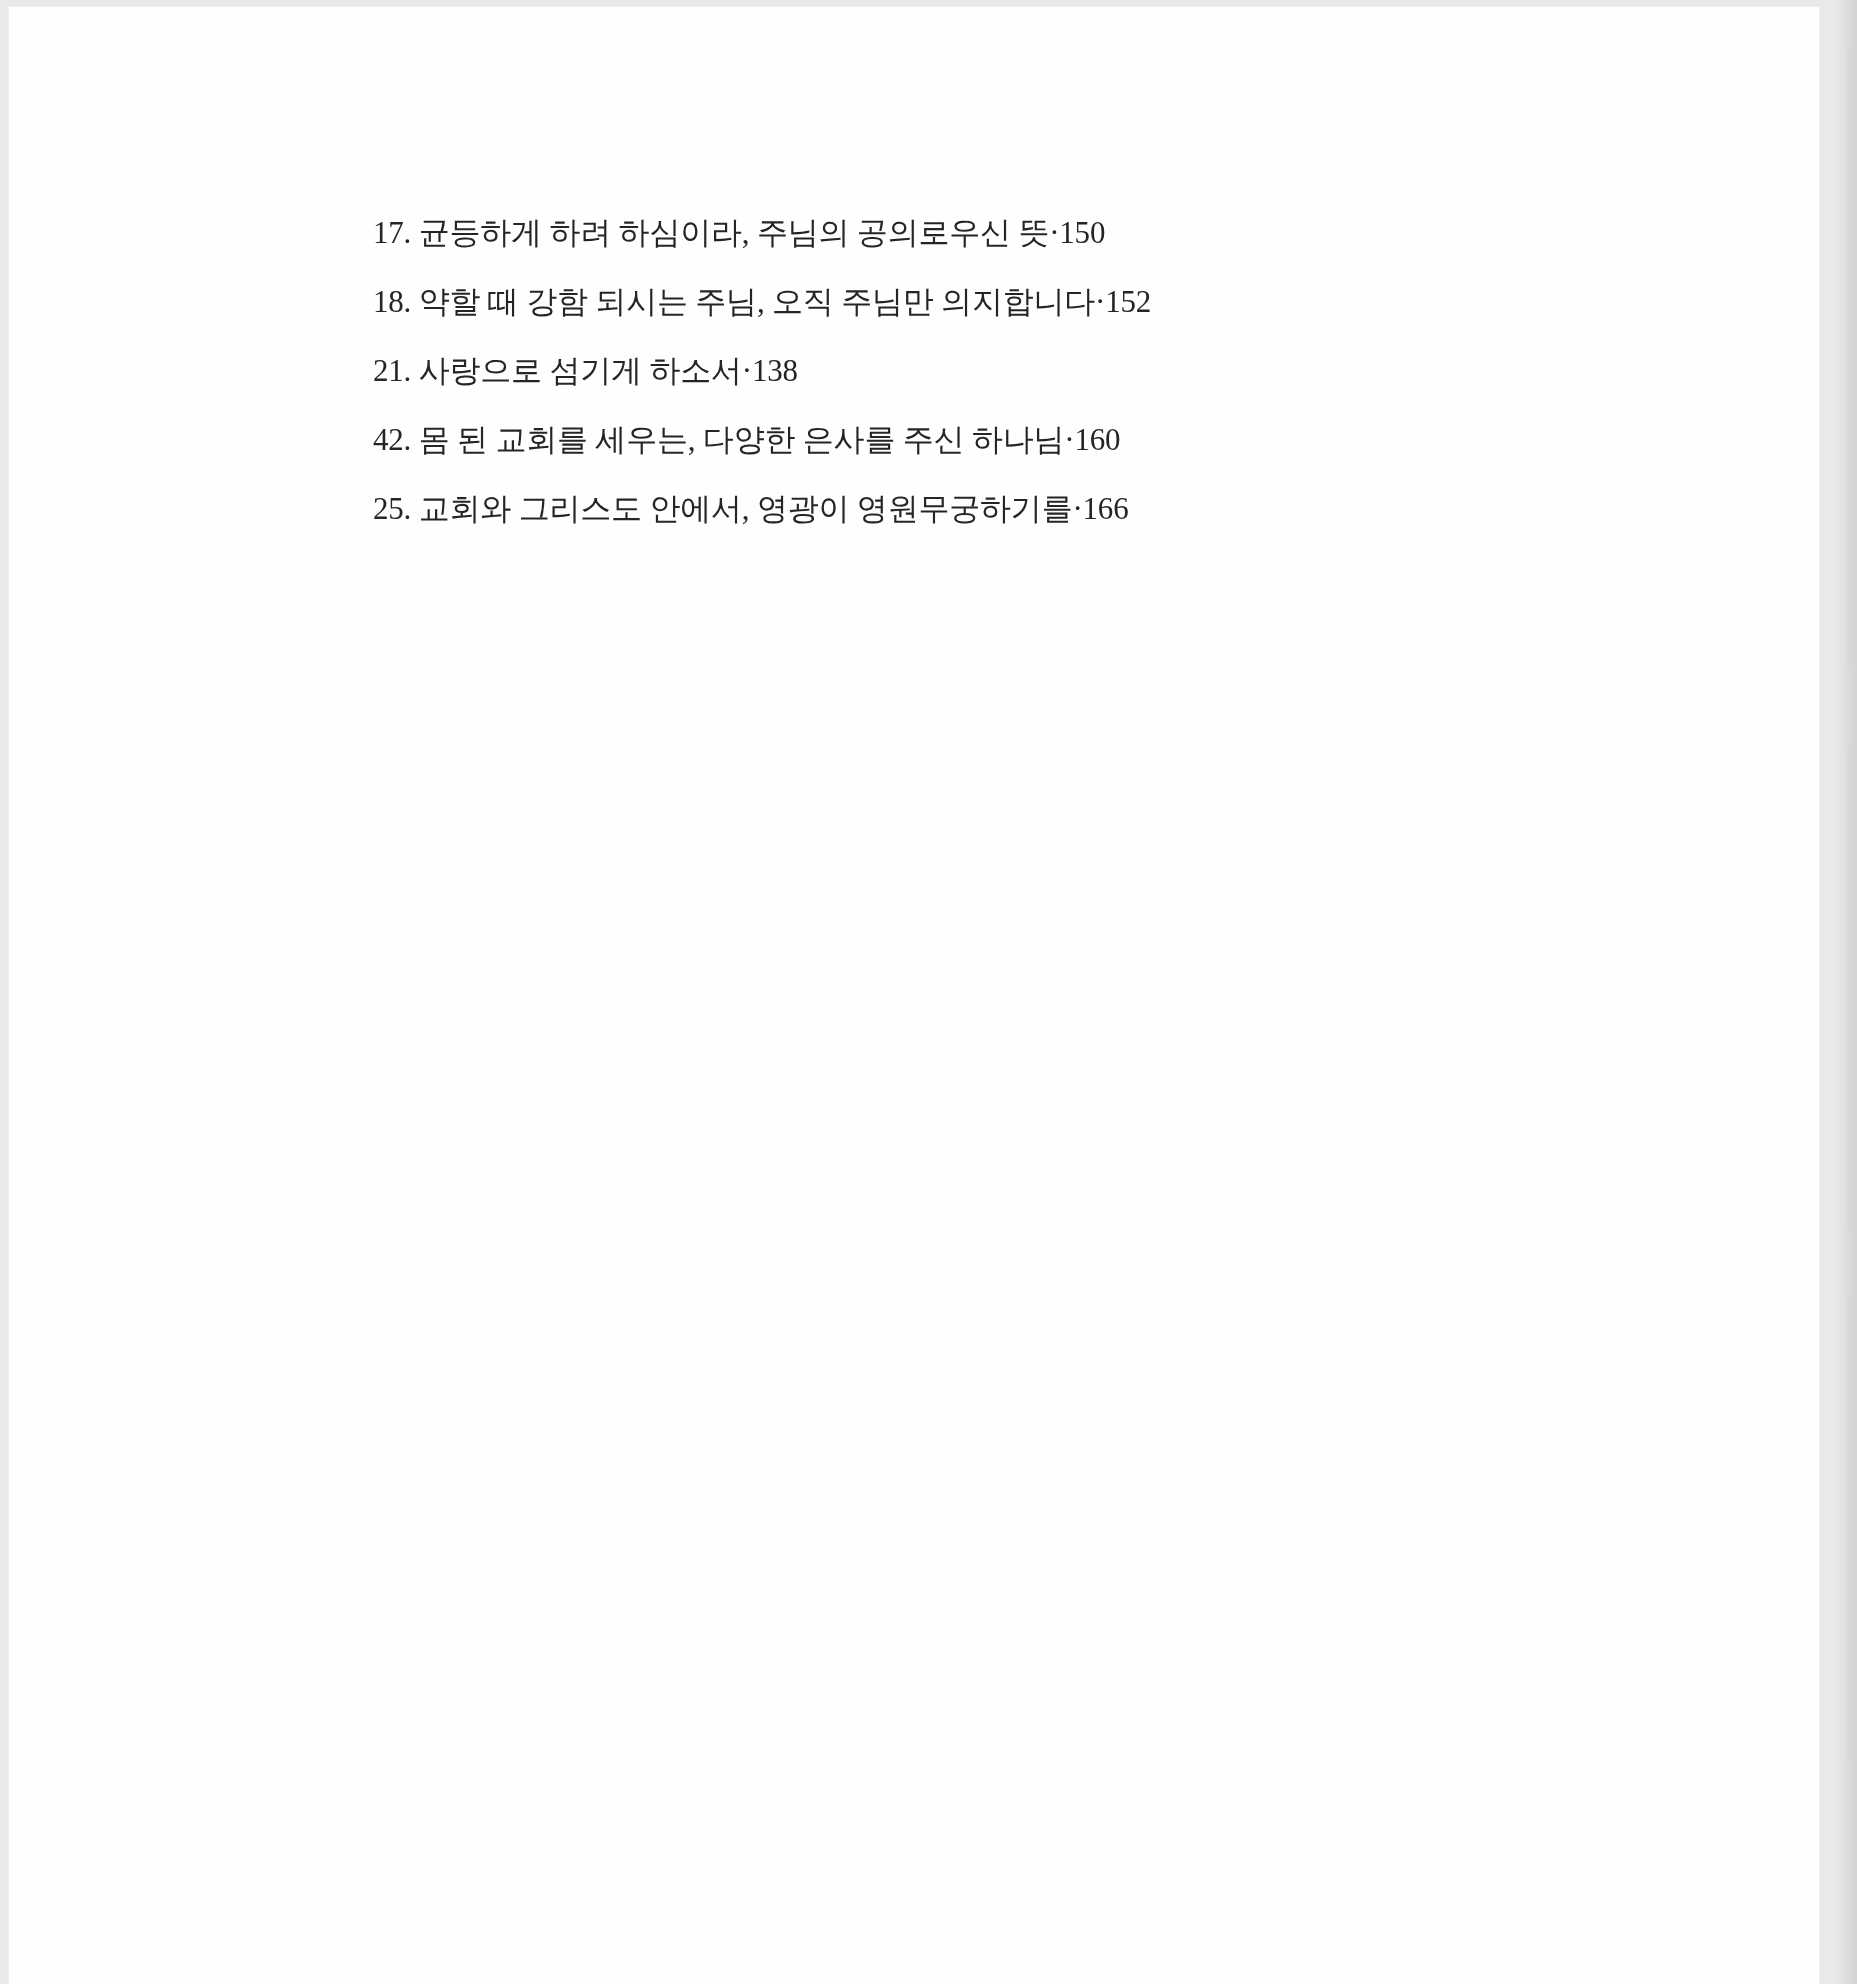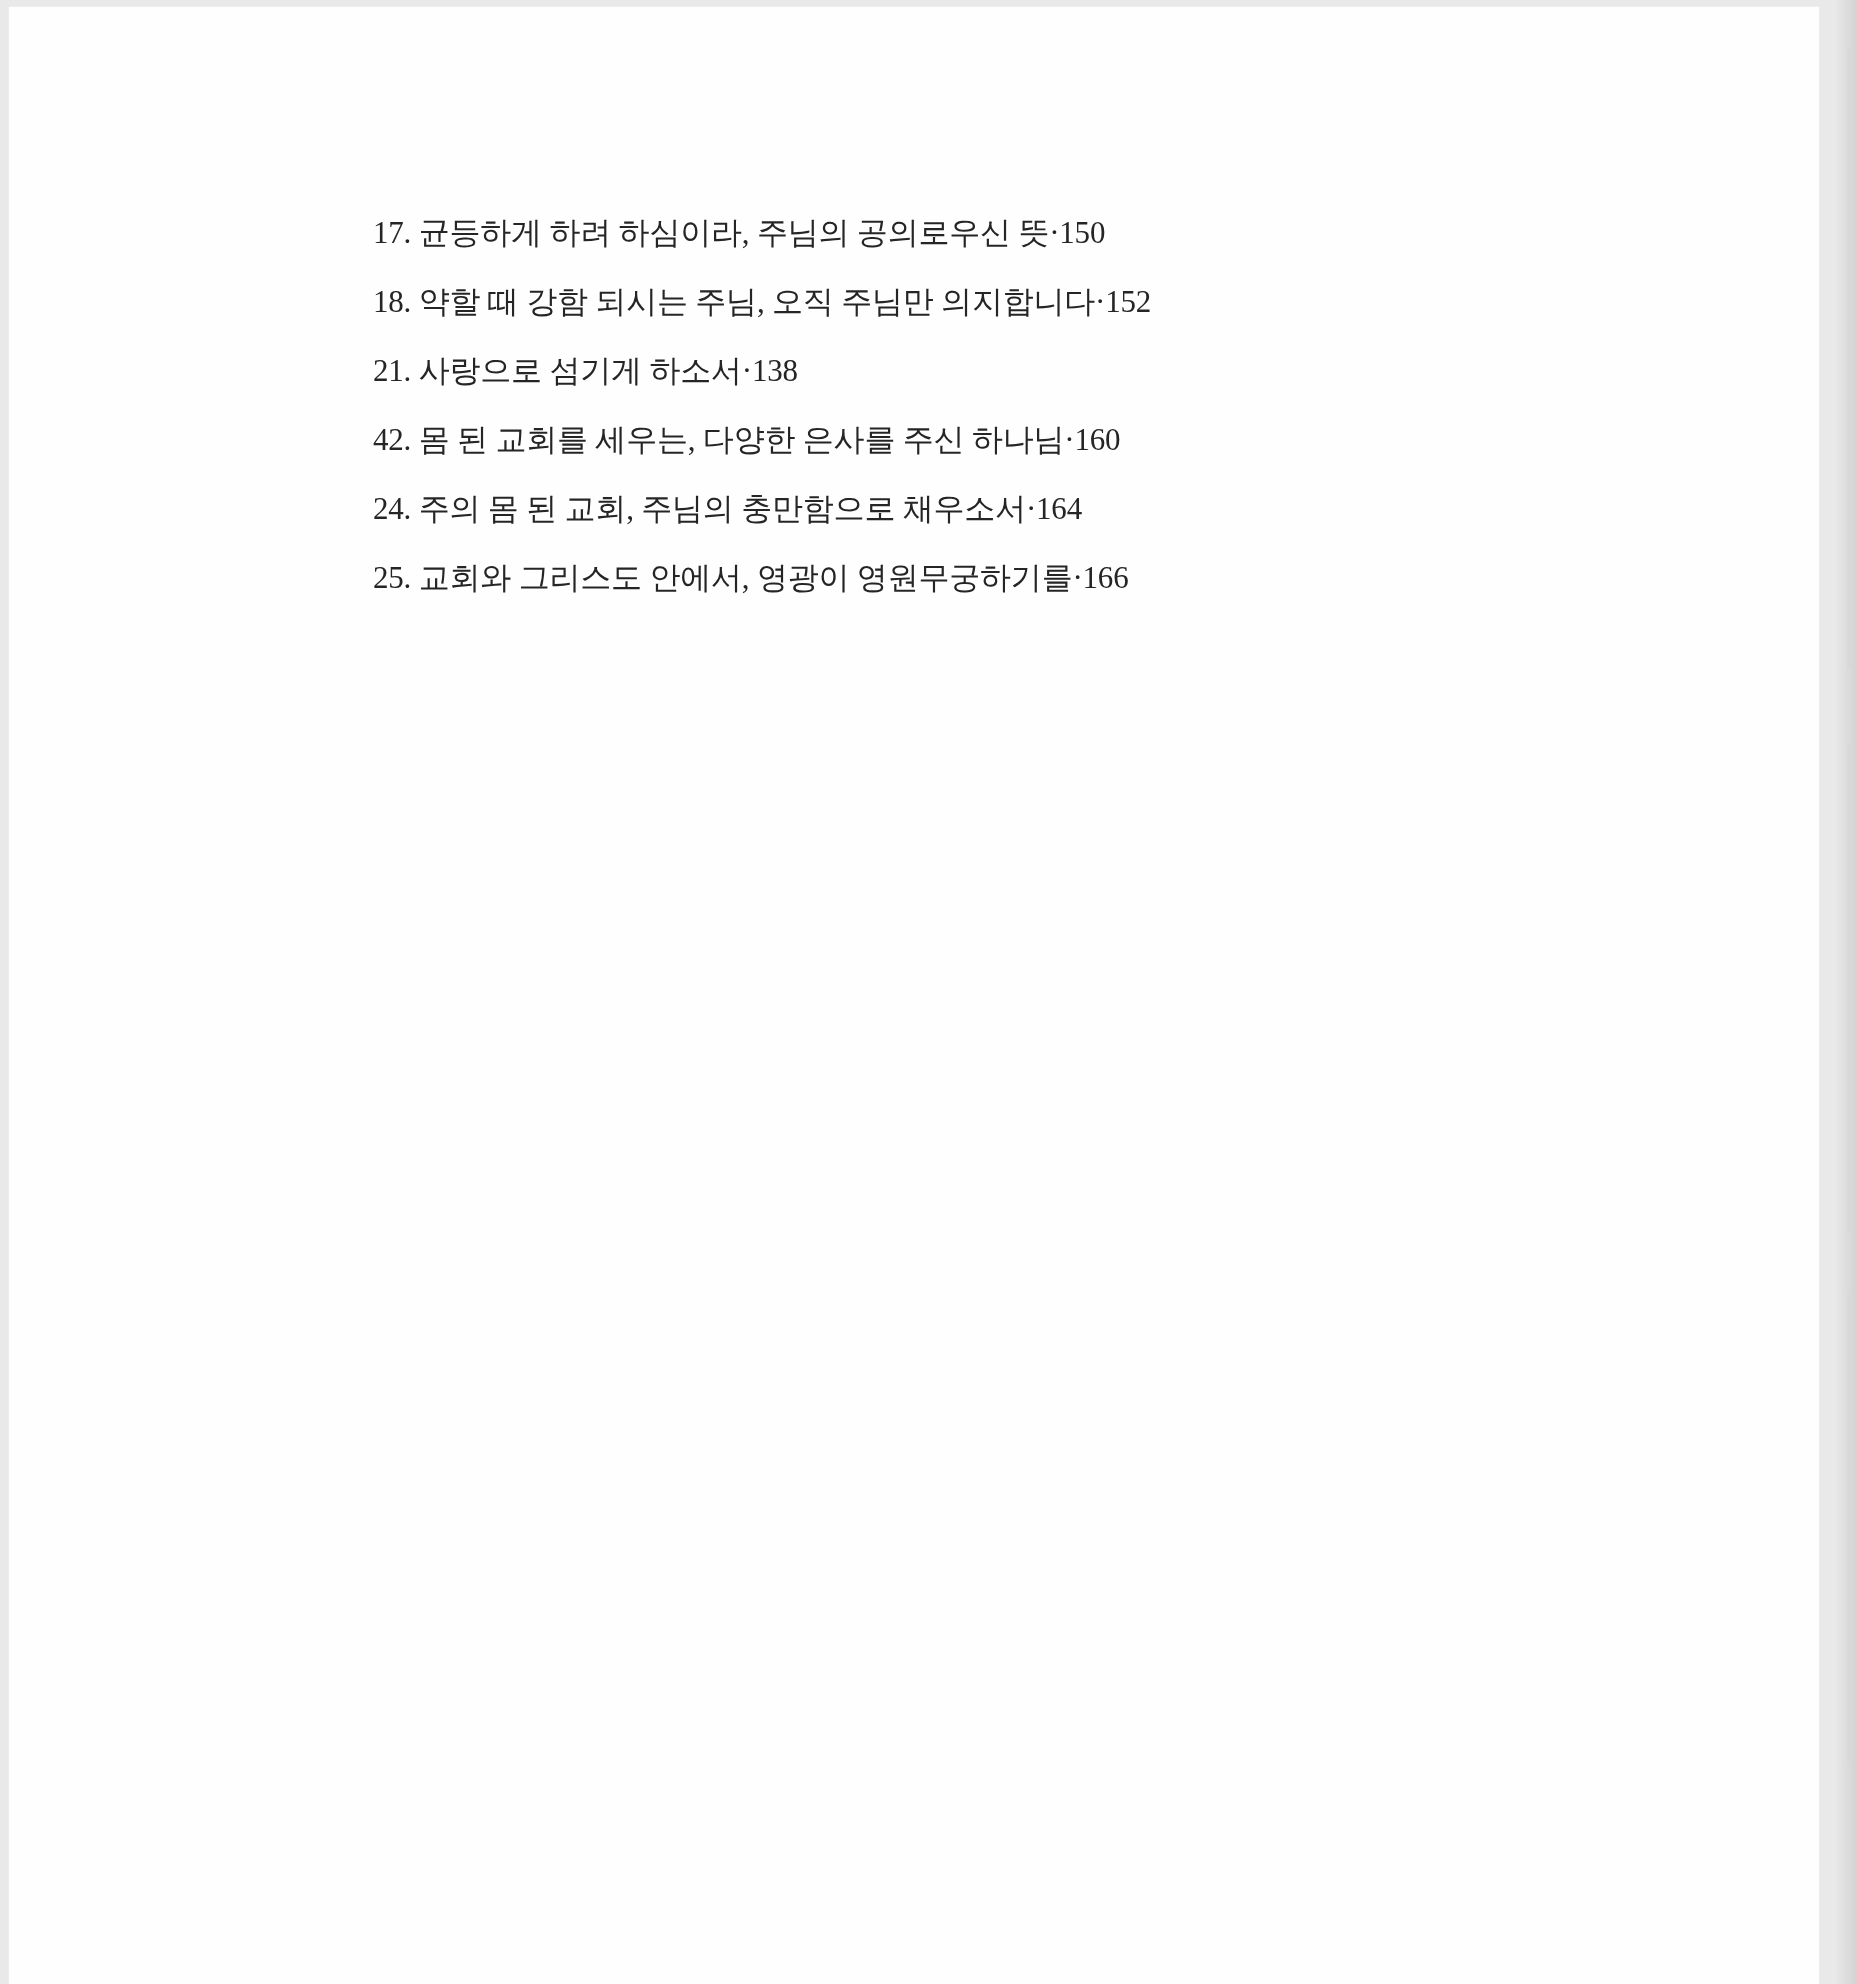--- a/index.html
+++ b/index.html
@@ -80,18 +80,17 @@
   <div class="edge-shadow"></div>
   <div class="edge-tick t1"></div>
   <div class="edge-tick t2"></div>
   <div class="edge-tick t3"></div>
 
   <div class="toc">
     <div class="toc-entry">17. 균등하게 하려 하심이라, 주님의 공의로우신 뜻·150</div>
     <div class="toc-entry">18. 약할 때 강함 되시는 주님, 오직 주님만 의지합니다·152</div>
     <div class="toc-entry">21. 사랑으로 섬기게 하소서·138</div>
     <div class="toc-entry">42. 몸 된 교회를 세우는, 다양한 은사를 주신 하나님·160</div>
-    <div class="toc-entry">24. 주의 몸 된 교회, 주님의 충만함으로 채우소서·164</div>
     <div class="toc-entry">25. 교회와 그리스도 안에서, 영광이 영원무궁하기를·166</div>
   </div>
 
 </div>
 
 
 </body></html>

